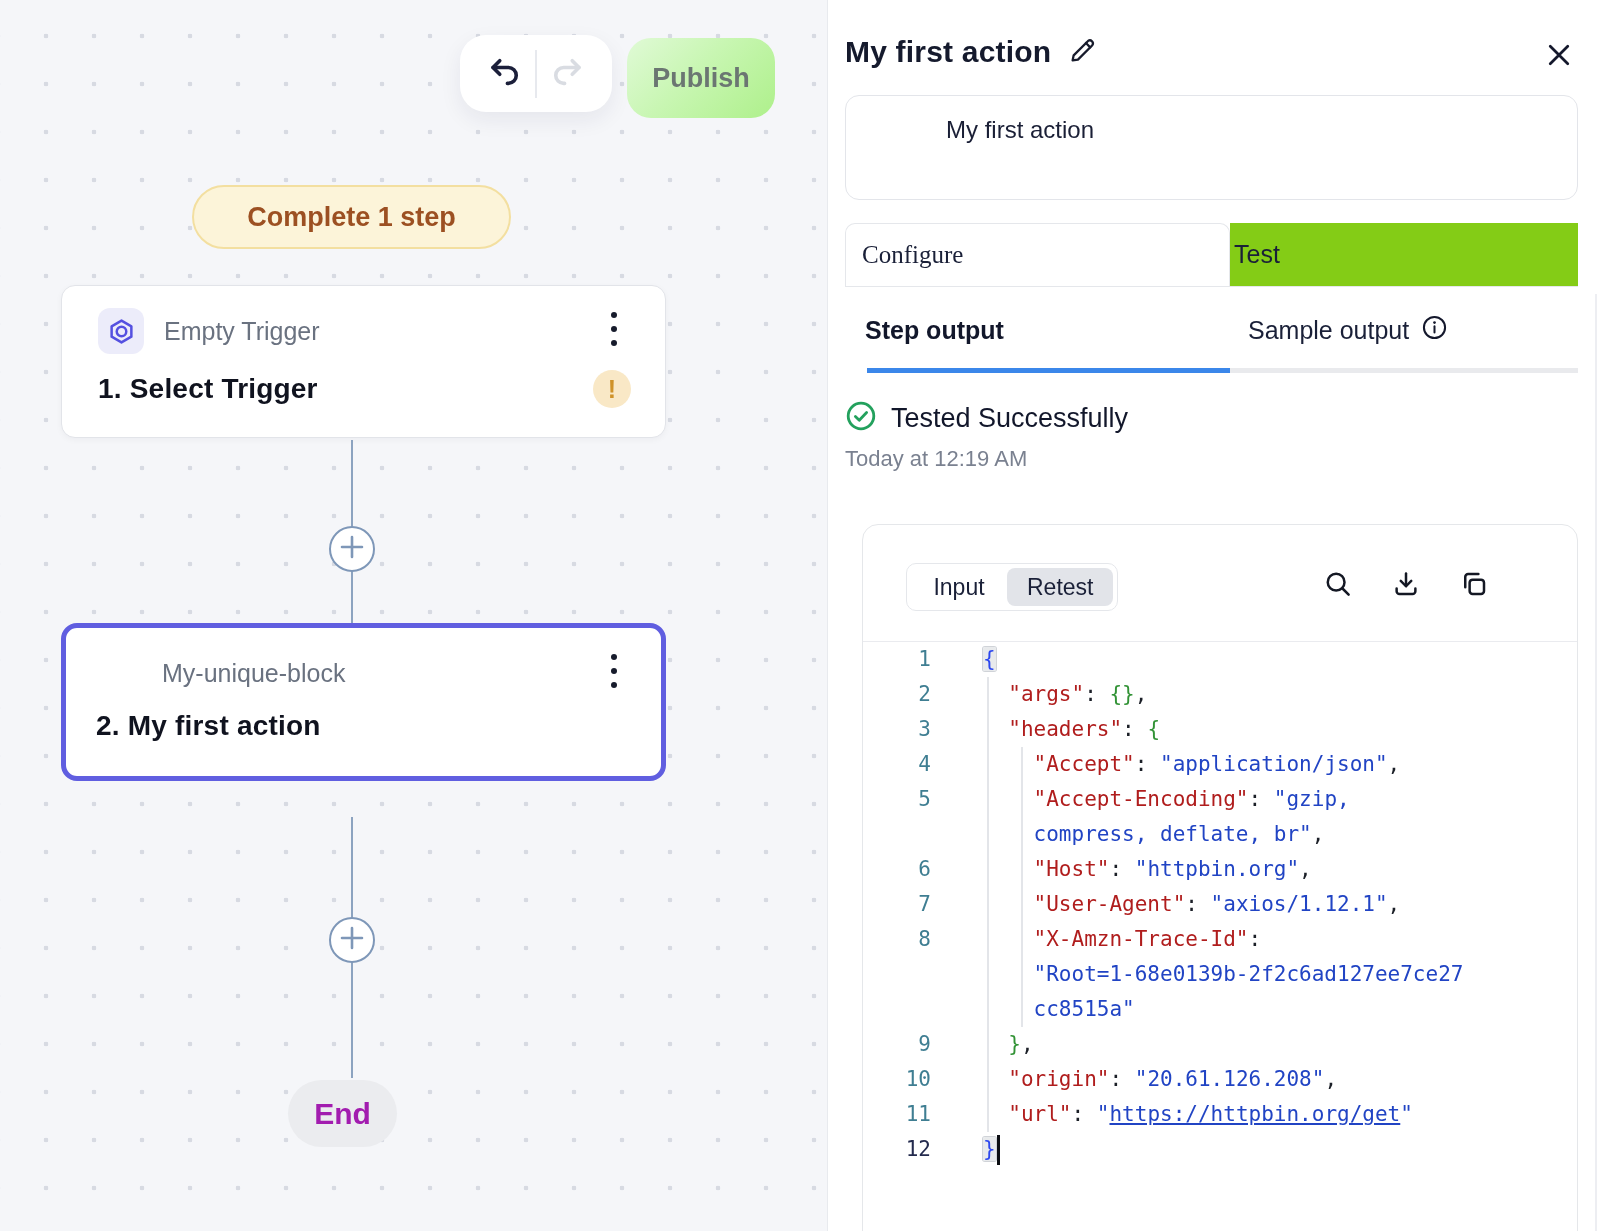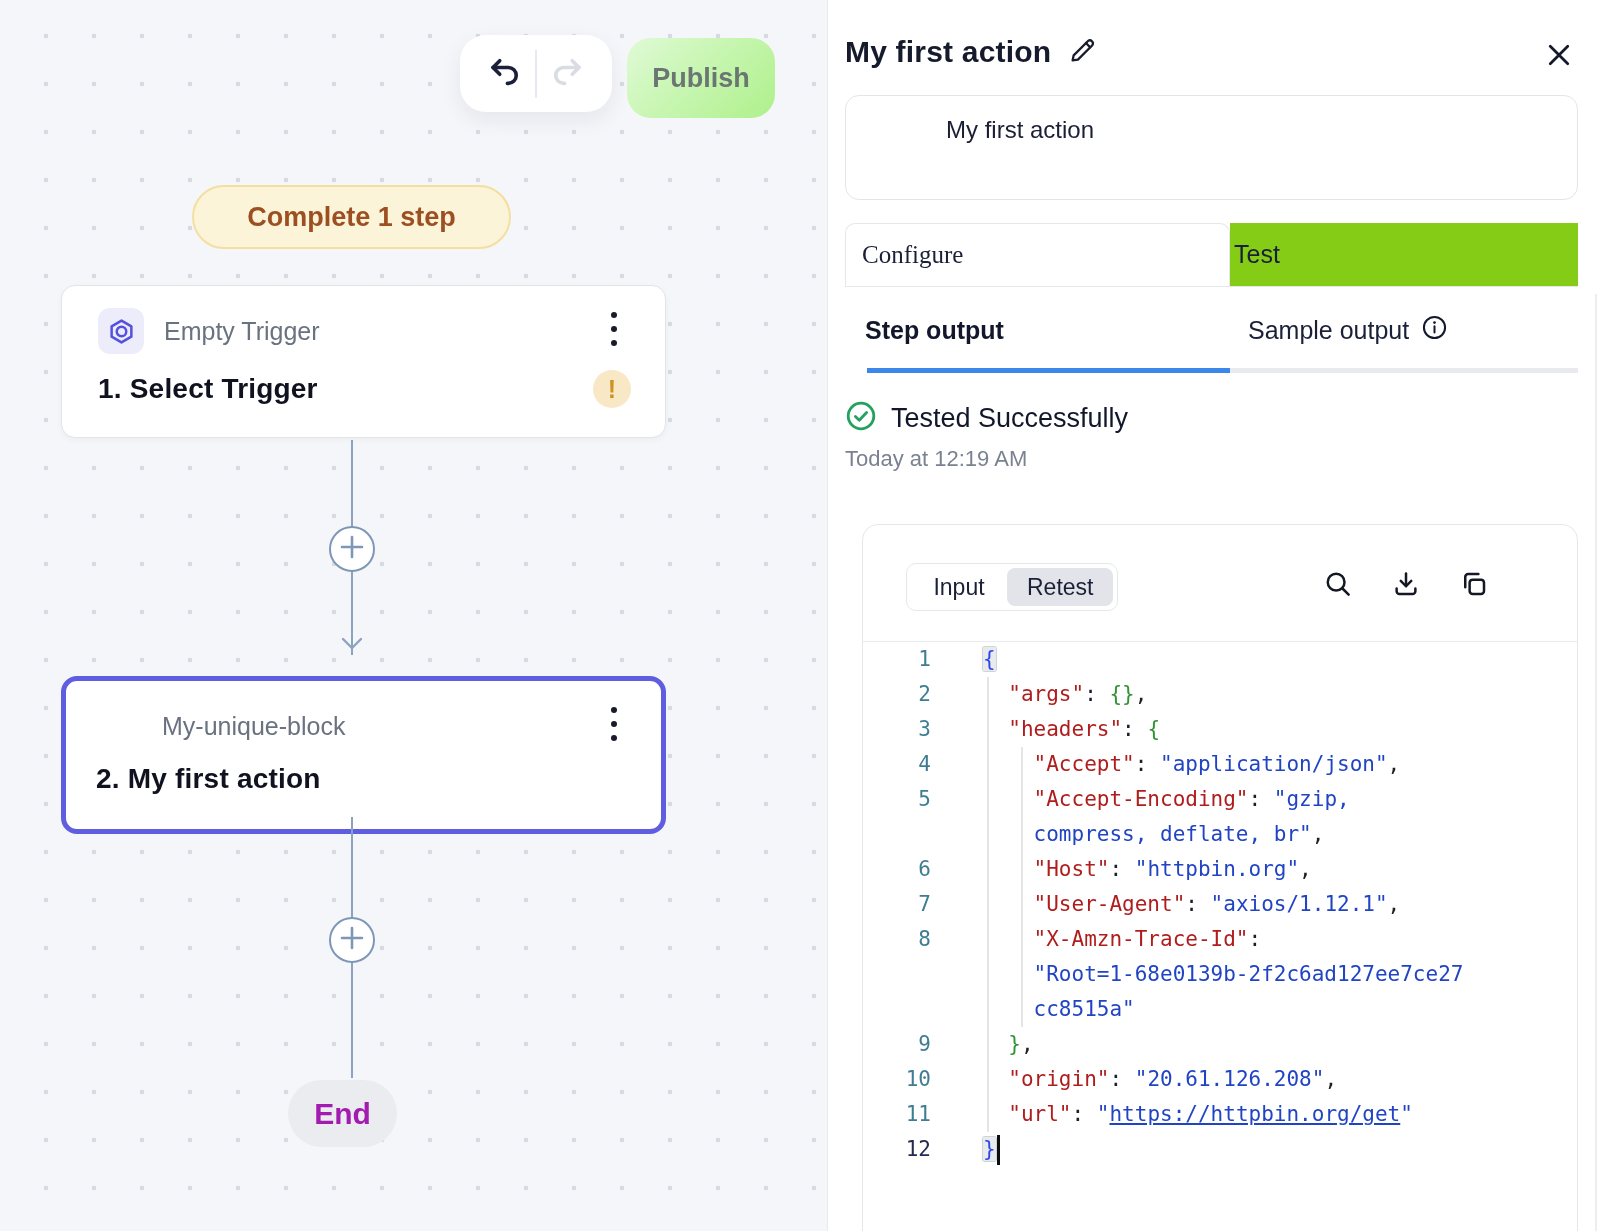--- a/index.html
+++ b/index.html
@@ -27,21 +27,21 @@
     font-size:27px; font-weight:700; color:#6b7672; cursor:pointer; }
 
   .steps-badge { position:absolute; left:192px; top:185px; width:319px; height:64px;
     background:#fcf4d9; border:2.5px solid #f3dfa0; border-radius:999px;
     display:flex; align-items:center; justify-content:center;
     font-size:27px; font-weight:700; color:#9c5022; }
 
   .node { position:absolute; left:50px; width:605px; background:#fff;margin-left:11px; }
   .node1 { top:285px; height:153px; border:1.5px solid #e2e4e9; border-radius:14px;
     box-shadow:0 2px 6px rgba(20,30,60,.04); padding:22px 34px 0 36px; }
-  .node2 { top:676px; height:158px; border:5px solid #605ee0; border-radius:16px;
+  .node2 { top:623px; height:158px; border:5px solid #605ee0; border-radius:16px;
     padding:24px 30px 0 30px; }
   .node-row1 { display:flex; align-items:center; }
   .trigger-iconbox { width:46px; height:46px; border-radius:12px; background:#ececfa;
     display:flex; align-items:center; justify-content:center; margin-right:20px; }
   .node-type { font-size:25px; color:#6a7280; }
   .node2 .node-type { margin-left:66px; }
   .kebab { margin-left:auto; width:34px; height:42px; display:flex; align-items:center; justify-content:center; cursor:pointer; }
   .node-row2 { display:flex; align-items:center; margin-top:16px; }
   .node-title { font-size:28px; font-weight:700; color:#10131f; letter-spacing:.2px; }
   .warn-badge { margin-left:auto; width:38px; height:38px; border-radius:50%; background:#f9e8c6;

